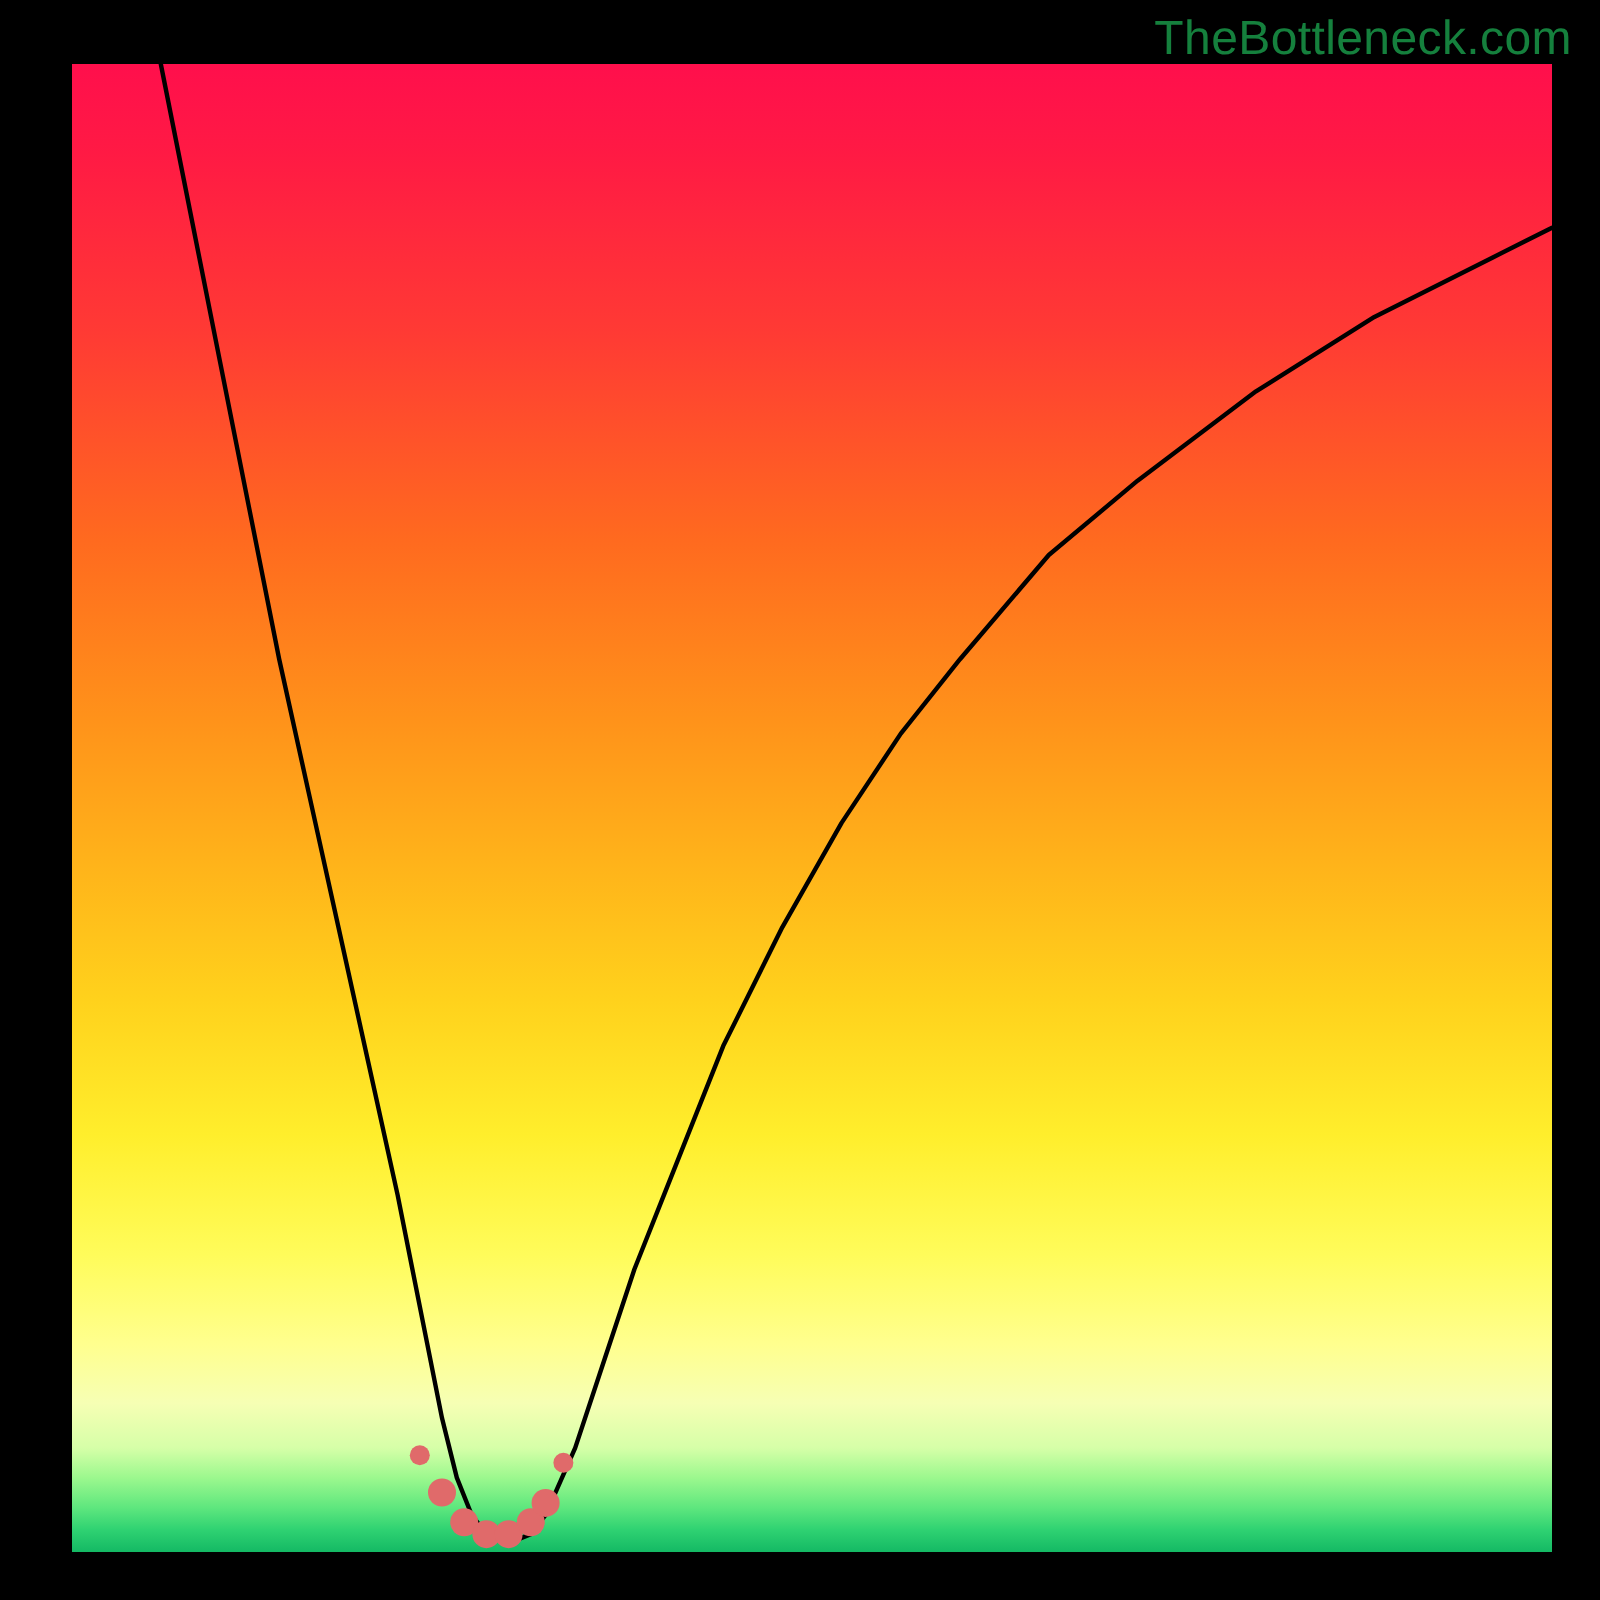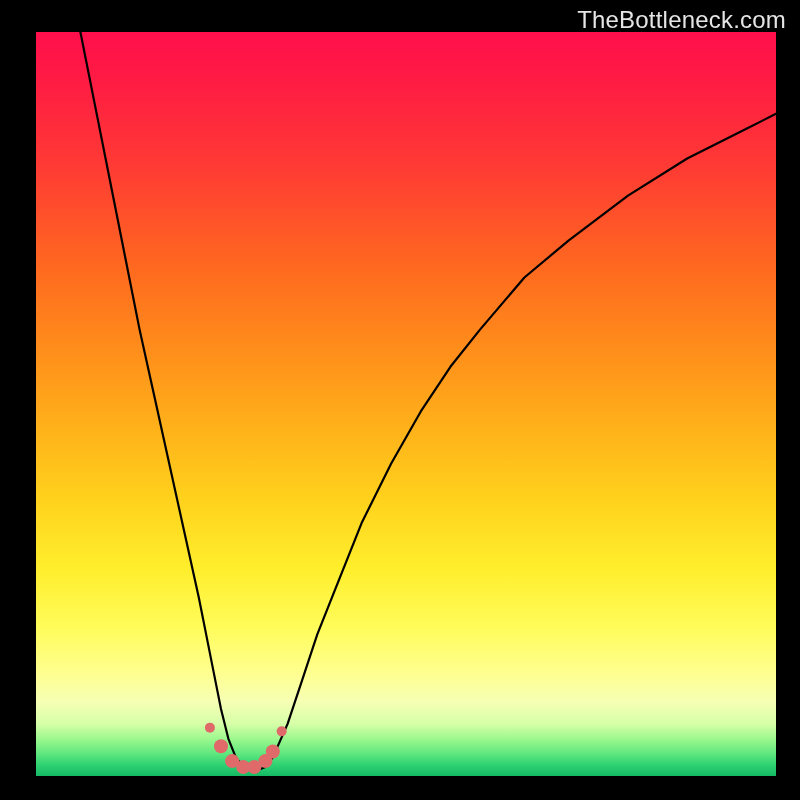--- a/index.html
+++ b/index.html
@@ -40,21 +40,21 @@
       #9cf88e 95%,
       #5fe77e 97%,
       #2fd272 98.5%,
       #14b964 100%
     );
   }
   .watermark {
     position: absolute;
     top: 6px;
     right: 14px;
-    color: #e5e5e5;
+    color: #15803d;
     font-size: 24px;
     font-weight: 400;
     font-family: Arial, sans-serif;
     letter-spacing: 0.2px;
   }
   svg.curve-layer {
     position: absolute;
     left: 0; top: 0;
     width: 740px; height: 744px;
     overflow: visible;

